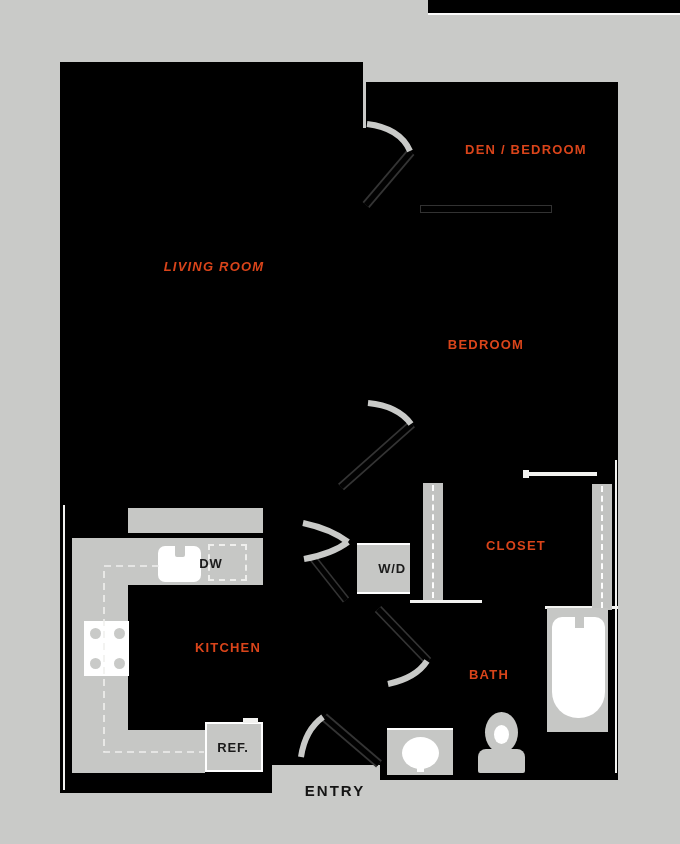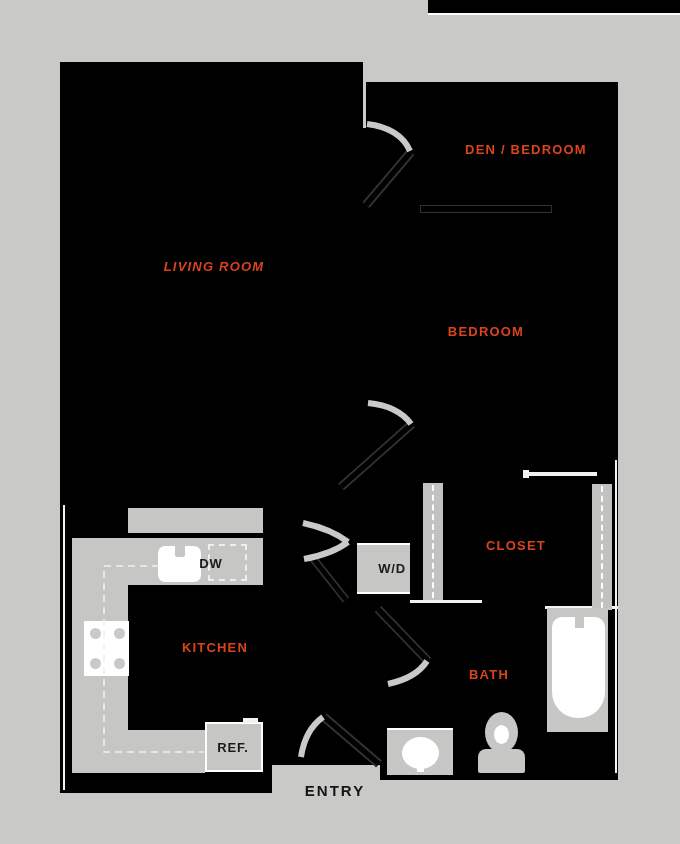--- a/index.html
+++ b/index.html
@@ -147,18 +147,18 @@
 
   <g>
     <path d="M 379 764 L 324 717" stroke="#343434" stroke-width="9"></path>
     <path d="M 379 764 L 324 717" stroke="#020202" stroke-width="5.5"></path>
     <path d="M 301 757 Q 305 730 323 717" fill="none" stroke="#c9cac8" stroke-width="6"></path>
   </g>
 </svg>
 
 <div class="room-label" style="left:214px;top:266px;font-style:italic;">LIVING ROOM</div>
 <div class="room-label" style="left:506px;top:149px;margin-left:20px;">DEN / BEDROOM</div>
-<div class="room-label" style="left:486px;top:331px;">BEDROOM</div>
+<div class="room-label" style="left:486px;top:344px;">BEDROOM</div>
 <div class="room-label" style="left:516px;top:545px;text-align:right;">CLOSET</div>
-<div class="room-label" style="left:215px;top:647px;">KITCHEN</div>
+<div class="room-label" style="left:228px;top:647px;">KITCHEN</div>
 <div class="room-label" style="left:489px;top:674px;text-align:right;">BATH</div>
 
 <div class="entry-label" style="left:335px;top:790px;">ENTRY</div>
 
 </body></html>

